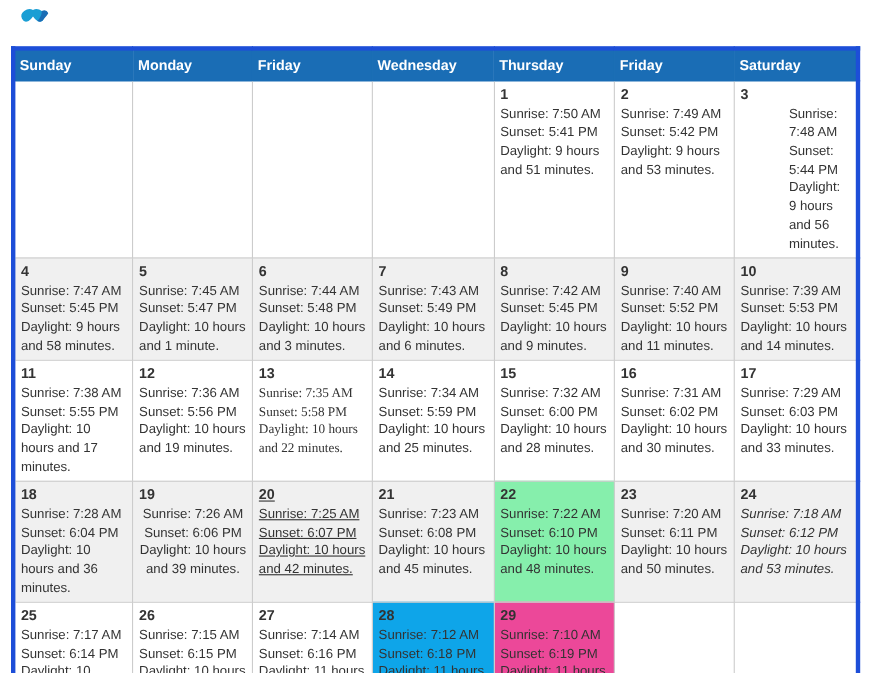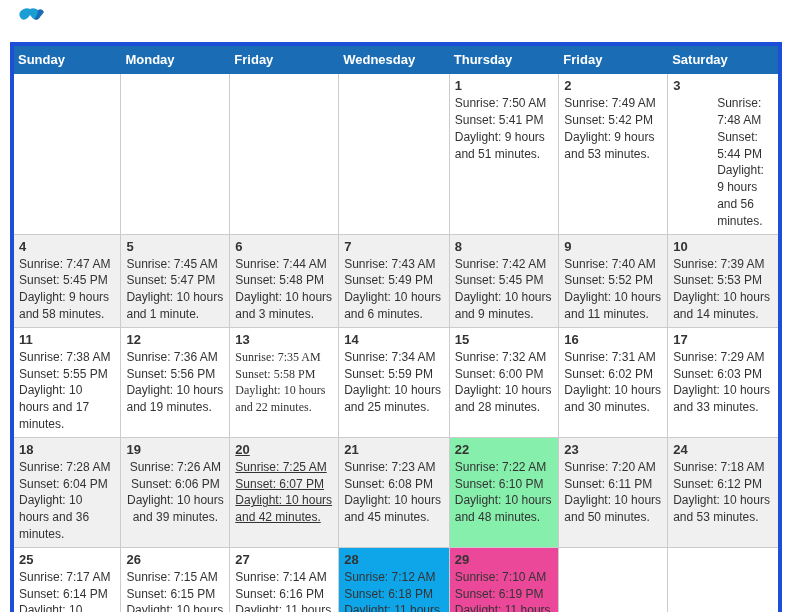--- a/index.html
+++ b/index.html
@@ -268,21 +268,21 @@
 Daylight: 10 hours and 48 minutes.</div>
         </td>
         <td style="background: rgb(240, 240, 240);">
           <span class="day-number">23</span>
           <div class="day-info" style="white-space: pre-line;">Sunrise: 7:20 AM
 Sunset: 6:11 PM
 Daylight: 10 hours and 50 minutes.</div>
         </td>
         <td style="background: rgb(240, 240, 240);">
           <span class="day-number">24</span>
-          <div class="day-info" style="white-space: pre-line;">Sunrise: 7:18 AM
+          <div class="day-info" style="white-space: pre-line; font-style: italic;">Sunrise: 7:18 AM
 Sunset: 6:12 PM
 Daylight: 10 hours and 53 minutes.</div>
         </td>
       </tr>
       <tr>
         <td style="background: rgb(255, 255, 255);">
           <span class="day-number">25</span>
           <div class="day-info" style="white-space: pre-line;">Sunrise: 7:17 AM
 Sunset: 6:14 PM
 Daylight: 10 hours and 56 minutes.</div>

